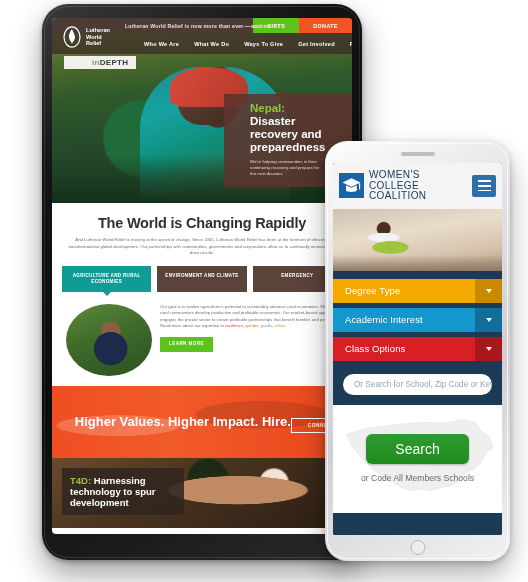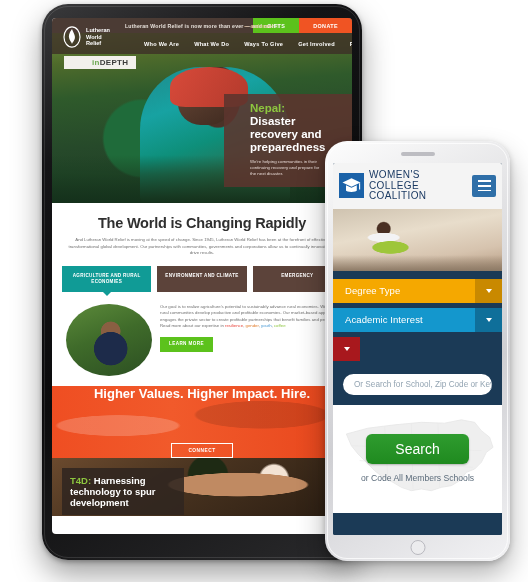--- a/index.html
+++ b/index.html
@@ -123,36 +123,36 @@
   .panel-text a.l1{color:#e8433a;} .panel-text a.l2{color:#e07b2a;}
   .panel-text a.l3{color:#4a9ad4;} .panel-text a.l4{color:#8dc63f;}
   .btn-learn{
     display:inline-block; margin-top:8px; background:#5cc21c; color:#fff;
     font-size:4.6px; font-weight:bold; padding:4px 9px; letter-spacing:.4px;
   }
 
   .orange-band{
     position:relative; height:72px; overflow:hidden;
     background:linear-gradient(90deg,#ef4e22 0%,#f15a2b 40%,#e8461c 100%);
-    display:flex; flex-direction:column; align-items:center; justify-content:space-between;
+    display:flex; flex-direction:row; align-items:center; justify-content:flex-end;
   }
   .orange-band::before{
     content:""; position:absolute; inset:0;
     background:
       radial-gradient(ellipse at 22% 55%, rgba(255,255,255,.20) 0 18%, transparent 19%),
       radial-gradient(ellipse at 70% 40%, rgba(0,0,0,.12) 0 22%, transparent 23%);
   }
   .orange-band h3{ position:relative; color:#fff; font-size:13px; font-weight:bold; white-space:nowrap;}
   .btn-connect{
     position:relative; margin-top:8px; border:1px solid #fff; color:#fff;
     font-size:4.8px; font-weight:bold; padding:4px 16px; letter-spacing:.5px;
   }
 
   .t4d-band{
-    position:relative; height:58px; overflow:hidden;
+    position:relative; height:70px; overflow:hidden;
     background:linear-gradient(150deg,#6b4a2e 0%, #4a3420 40%, #2a1d12 100%);
   }
   .t4d-band::before{
     content:""; position:absolute; inset:0;
     background:
       radial-gradient(ellipse at 62% 46%, #c08a62 0 26%, transparent 27%),
       radial-gradient(circle at 52% 30%, #1e2a14 0 12%, transparent 13%),
       radial-gradient(circle at 74% 36%, #f3e3d4 0 6%, transparent 7%),
       radial-gradient(circle at 76% 38%, #3b2a1c 0 2.6%, transparent 3%);
   }
@@ -373,20 +373,21 @@
               <span></span>
             </div>
         </div>
         <div class="wcc-sel sel-blue">
           <div class="lbl">Academic Interest</div>
           <div class="arw">
               <span></span>
             </div>
         </div>
         <div class="wcc-sel sel-red">
+          <div class="lbl">Class Options</div>
           <div class="arw">
               <span></span>
             </div>
         </div>
       </div>
 
       <div class="wcc-searchwrap">
         <div class="wcc-searchbox">Or Search for School, Zip Code or Keyword</div>
       </div>
 

